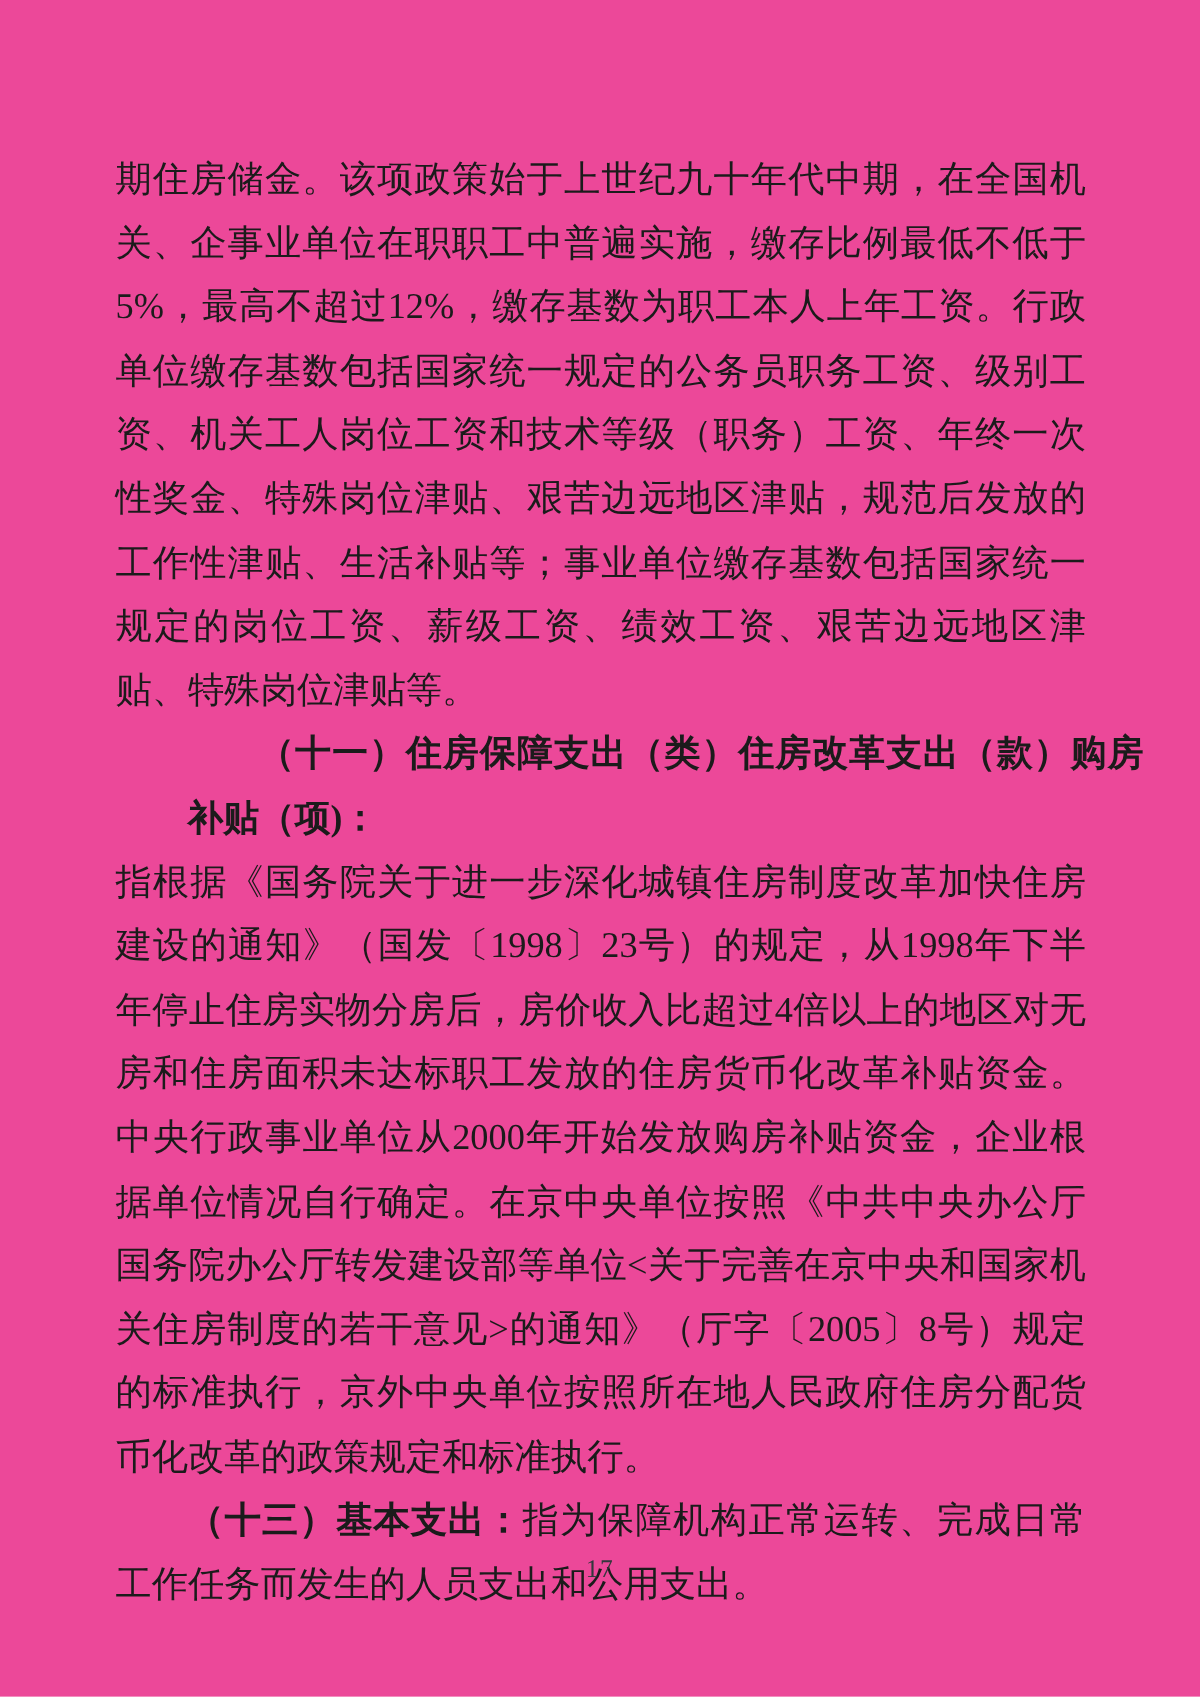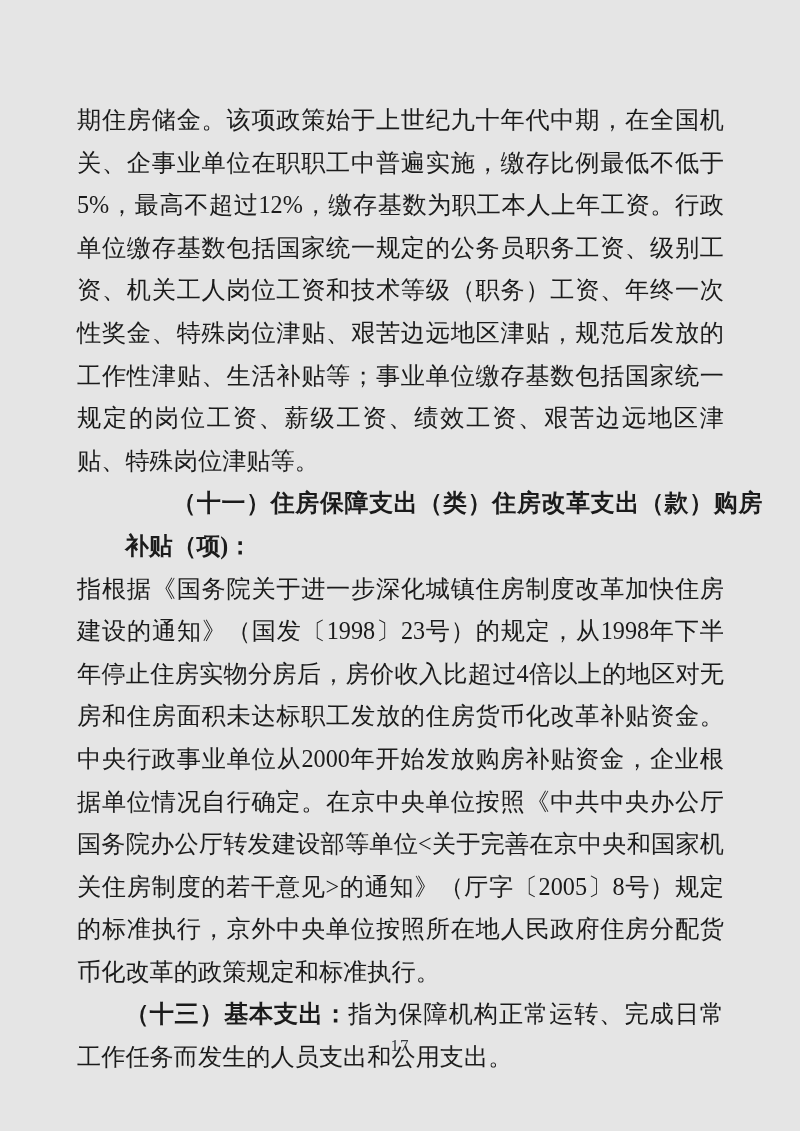--- a/index.html
+++ b/index.html
@@ -15,21 +15,21 @@
     position: relative;
     overflow: hidden;
   }
 
   #page {
     position: absolute;
     left: 0;
     top: 0;
     width: 800px;
     height: 1131px;
-    background: #e5e5e5;
+    background: #ec4899;
   }
 
   #content {
     position: absolute;
     left: 77px;
     top: 99px;
     width: 647px;
   }
 
   .para {

